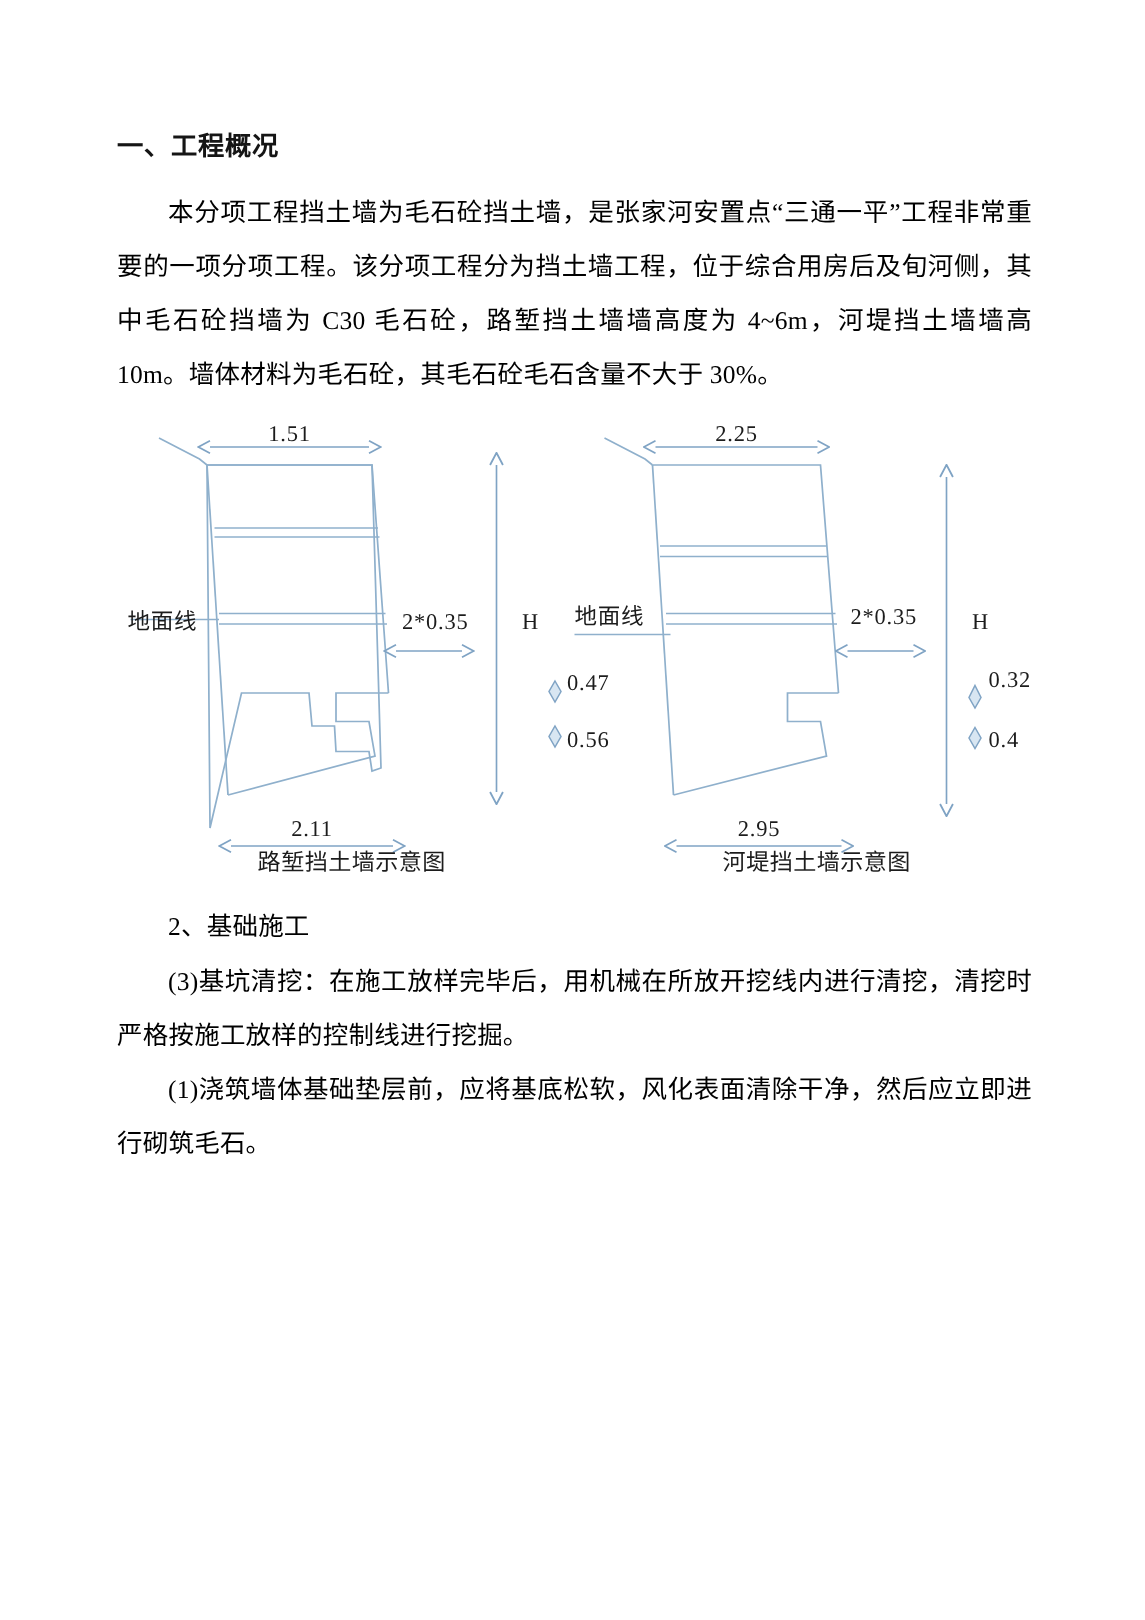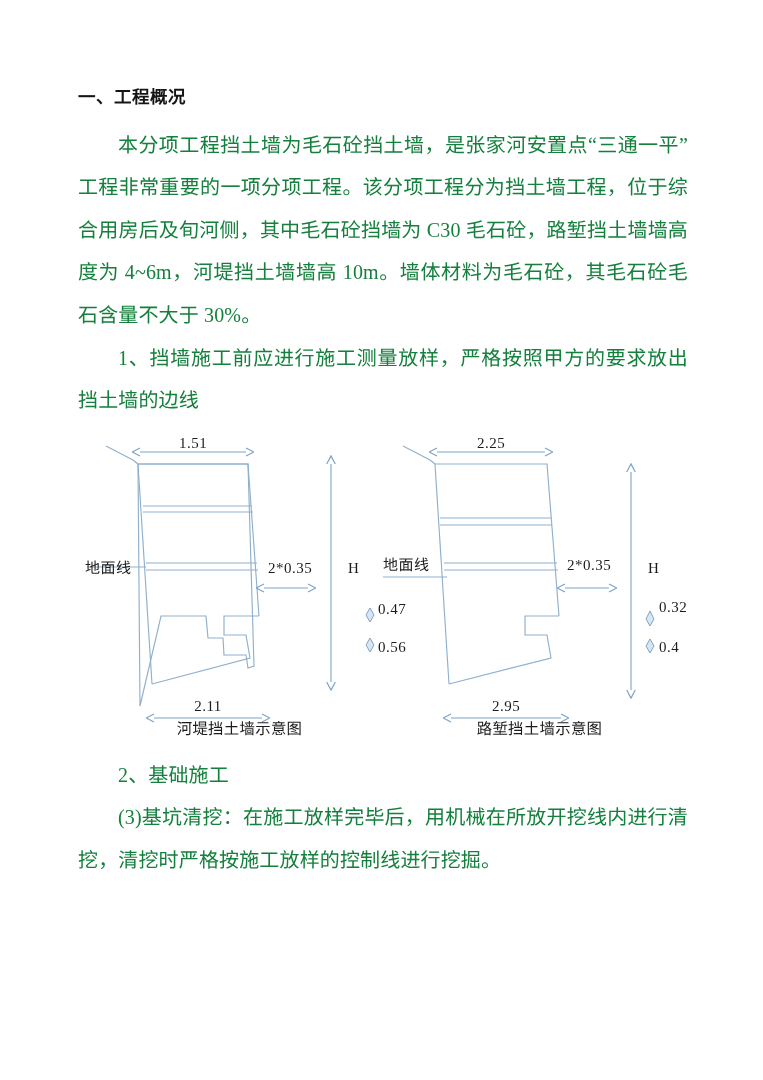--- a/index.html
+++ b/index.html
@@ -35,28 +35,28 @@
     font-size: 17.5px;
     font-weight: bold;
     letter-spacing: 0.5px;
     margin: 0 0 14px 0;
     padding: 0;
     color: #151515;
     line-height: 1.35;
   }
   .heading.second { margin-top: 26px; }
   p.para {
-    font-size: 20px;
+    font-size: 17px;
     line-height: 2.13;
     margin: 0 0 0 0;
     padding: 0;
     text-align: justify;
     text-justify: inter-ideograph;
     text-indent: 2em;
-    color: #15803d;
+    color: #000000;
     letter-spacing: 0.15px;
   }
   p.para.sub { text-indent: 2em; }
 
   
   .figure-block {
     position: relative;
     width: 610px;
     height: 320px;
     margin: 8px 0 4px 0;
@@ -87,21 +87,20 @@
 </style>
 </head>
 <body>
 
 <div class="page">
   <div class="content">
 
     <h2 class="heading">一、工程概况</h2>
     <p class="para">本分项工程挡土墙为毛石砼挡土墙，是张家河安置点“三通一平”工程非常重要的一项分项工程。该分项工程分为挡土墙工程，位于综合用房后及旬河侧，其中毛石砼挡墙为 C30 毛石砼，路堑挡土墙墙高度为 4~6m，河堤挡土墙墙高 10m。墙体材料为毛石砼，其毛石砼毛石含量不大于 30%。</p>
 
-    <p class="para">1、挡墙施工前应进行施工测量放样，严格按照甲方的要求放出挡土墙的边线</p>
 
     <div class="figure-block">
       <svg class="fig-svg" width="610" height="300" viewBox="0 0 610 300">
         <defs>
           <marker id="arrL" markerWidth="9" markerHeight="9" refX="8" refY="4.5" orient="auto" markerUnits="strokeWidth">
             <path d="M8,0.6 L0.6,4.5 L8,8.4" fill="none" stroke="#7fa3c4" stroke-width="1.1"></path>
           </marker>
           <marker id="arrR" markerWidth="9" markerHeight="9" refX="1" refY="4.5" orient="auto" markerUnits="strokeWidth">
             <path d="M1,0.6 L8.4,4.5 L1,8.4" fill="none" stroke="#7fa3c4" stroke-width="1.1"></path>
           </marker>
@@ -185,22 +184,23 @@
 
           <path d="M572,181 L576,189 L572,196 L568,189 Z" fill="#d8e6f2" stroke="#7fa3c4" stroke-width="1"></path>
           <text class="dimtext" x="581" y="182" text-anchor="start">0.32</text>
 
           <path d="M572,209 L576,216 L572,223 L568,216 Z" fill="#d8e6f2" stroke="#7fa3c4" stroke-width="1"></path>
           <text class="dimtext" x="581" y="222" text-anchor="start">0.4</text>
         </g>
       </svg>
 
       <div class="fig-captions">
+        <div class="fig-caption cap-left">路堑挡土墙示意图</div>
         <div class="fig-caption cap-right">河堤挡土墙示意图</div>
-        <div class="fig-caption cap-left">路堑挡土墙示意图</div>
       </div>
     </div>
 
     <p class="para sub">2、基础施工</p>
     <p class="para sub">(3)基坑清挖：在施工放样完毕后，用机械在所放开挖线内进行清挖，清挖时严格按施工放样的控制线进行挖掘。</p>
+    <p class="para sub">(1)浇筑墙体基础垫层前，应将基底松软，风化表面清除干净，然后应立即进行砌筑毛石。</p>
 
   </div>
 </div>
 
 </body></html>

